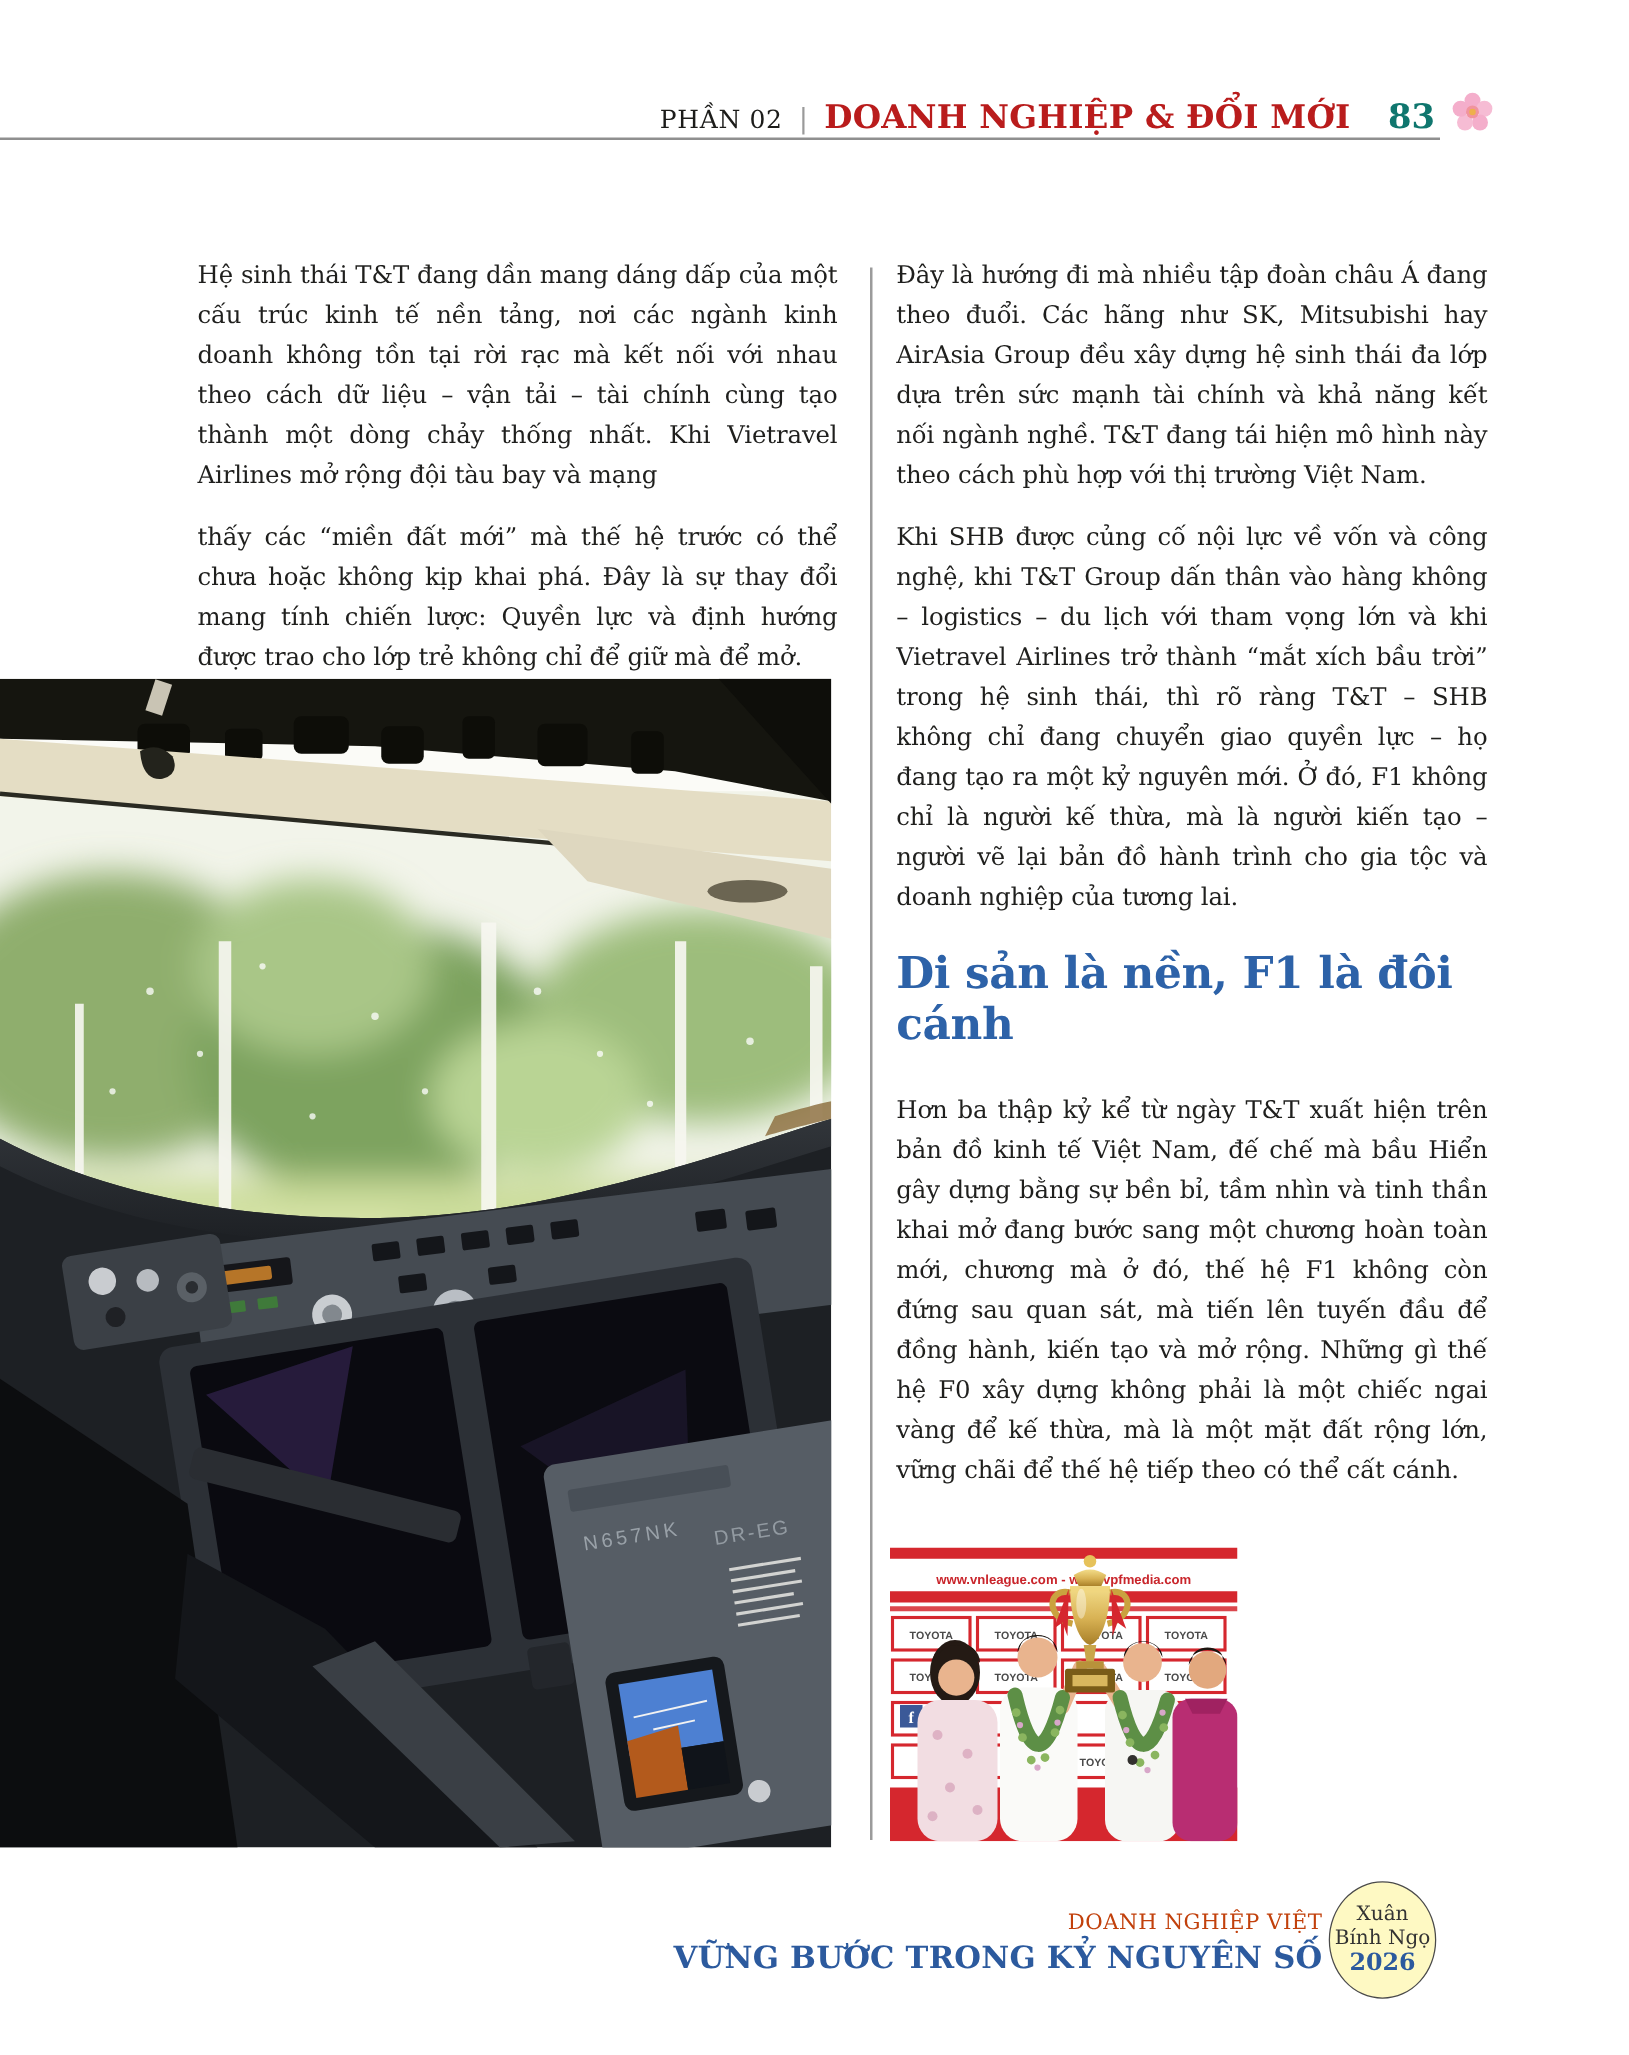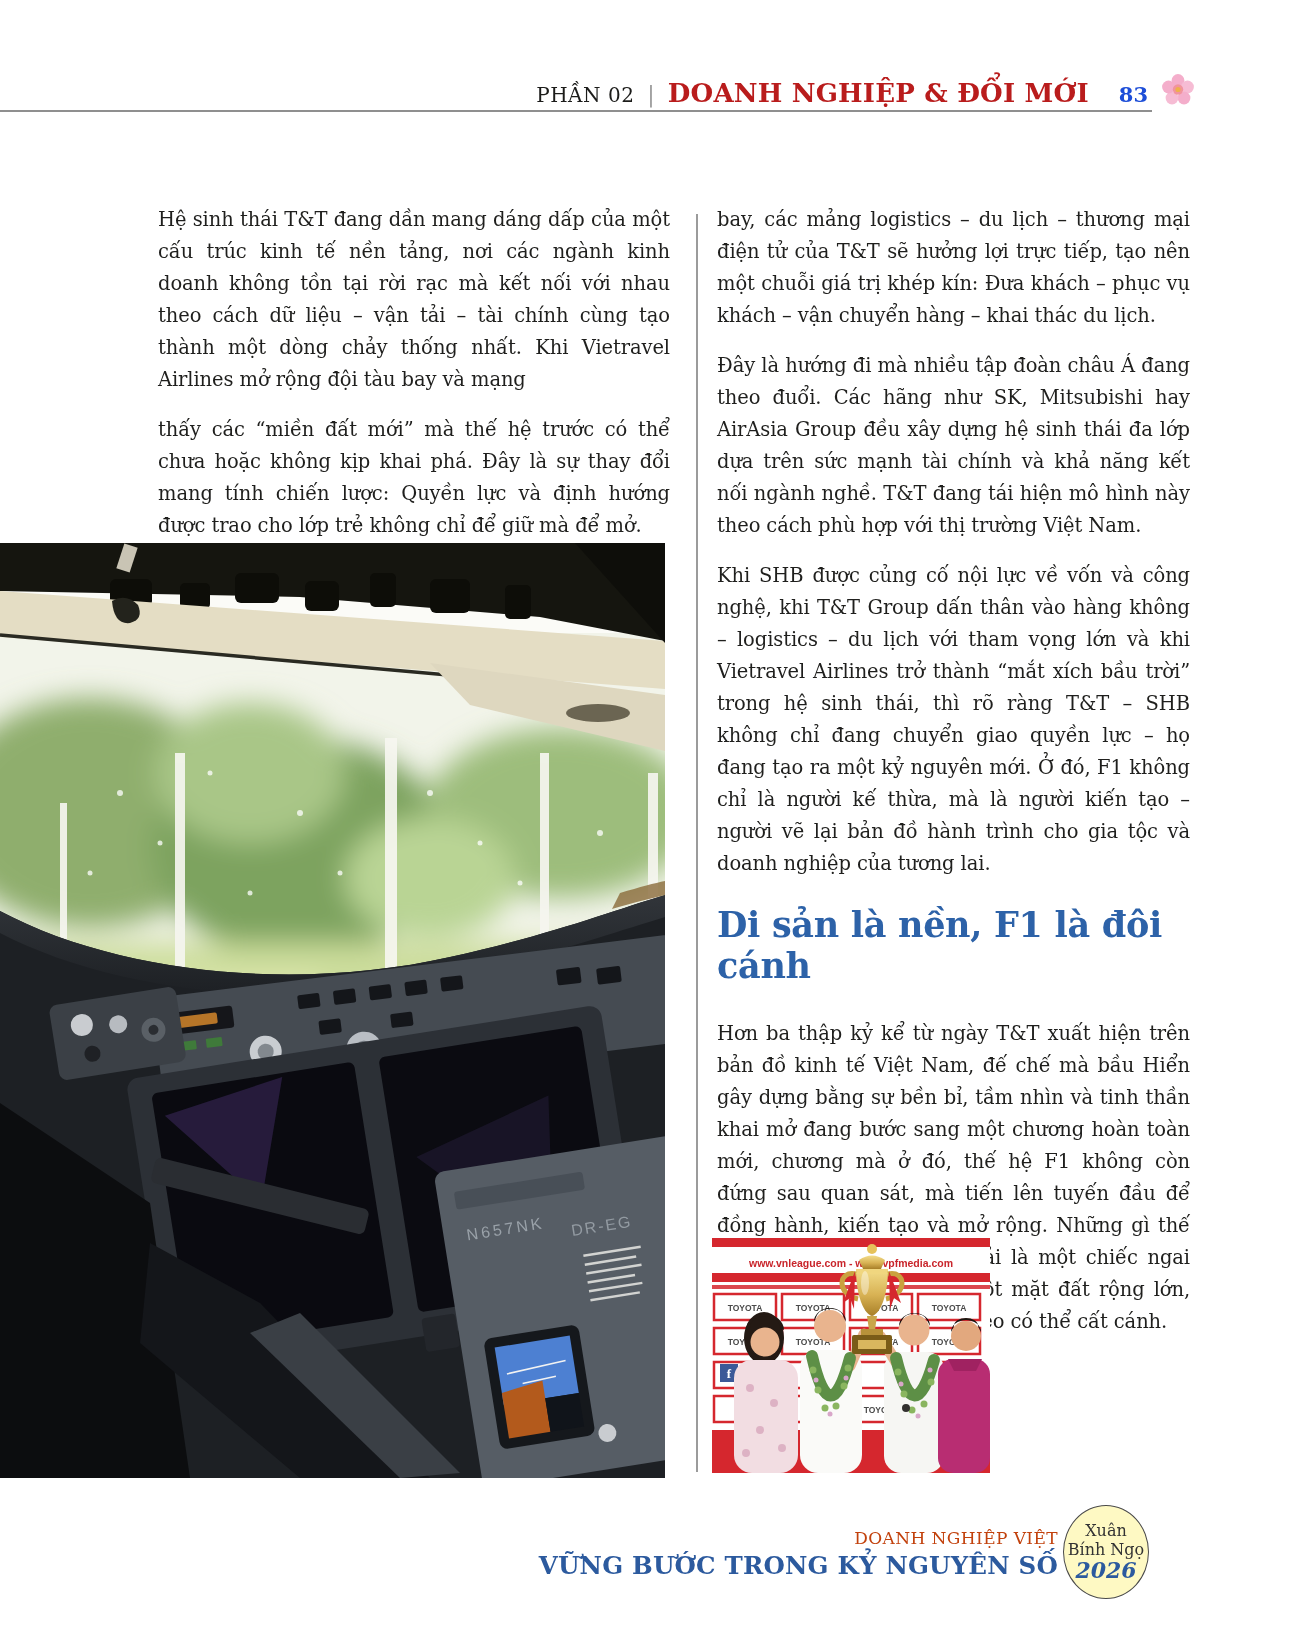--- a/index.html
+++ b/index.html
@@ -5,21 +5,21 @@
   * { margin:0; padding:0; box-sizing:border-box; }
   html,body { background:#ffffff; }
   body { width:1303px; height:1644px; position:relative; font-family:"DejaVu Serif", serif; color:#1f1f1d; }
   .page { position:absolute; inset:0; background:#fff; overflow:hidden; }
 
   
   .header-row { position:absolute; top:72px; left:0; width:1196px; text-align:right; white-space:nowrap; }
   .header-row .section { font-size:20px; color:#1c1c1a; letter-spacing:0.5px; }
   .header-row .sep { color:#9a9a9a; font-size:22px; padding:0 13px; font-weight:normal; }
   .header-row .chapter { font-size:26px; font-weight:bold; color:#b91c1c; letter-spacing:0.2px; }
-  .header-row .pagenum { font-size:21px; font-weight:bold; color:#1d4ed8; margin-left:30px;text-align:center; }
+  .header-row .pagenum { font-size:27px; font-weight:bold; color:#0f766e; margin-left:30px;text-align:center; }
   .header-row .flower { display:inline-block; vertical-align:-6px; margin-left:12px; }
   .header-rule { position:absolute; top:110px; left:0; width:1152px; height:2px; background:#8f8f8f; }
 
   
   .col-left  { position:absolute; left:158px; top:204px; width:512px; }
   .col-right { position:absolute; left:717px; top:204px; width:473px; }
   .col-divider { position:absolute; left:696px; top:214px; width:2px; height:1258px; background:#9b9b9b; }
   .body-par { font-size:19.5px; line-height:32px; text-align:justify; letter-spacing:-0.1px; margin-bottom:18px; }
   .section-heading { font-size:35px; font-weight:bold; color:#2d62a8; letter-spacing:-0.3px; margin:24px 0 32px; }
 
@@ -27,21 +27,21 @@
   .cockpit-photo { position:absolute; left:0; top:543px; width:665px; height:935px; }
   .trophy-photo  { position:absolute; left:712px; top:1238px; width:278px; height:235px; }
 
   
   .footer-text { position:absolute; top:1528px; left:360px; width:698px; text-align:right; }
   .footer-line1 { font-size:17px; color:#c2410c; letter-spacing:0.4px; margin-bottom:3px; }
   .footer-line2 { font-size:24.5px; font-weight:bold; color:#2c5a9e; letter-spacing:0.2px; }
   .seal { position:absolute; left:1063px; top:1505px; width:86px; height:94px; border:1.7px solid #4a4a4a;
           border-radius:50%; background:#fef9c3; text-align:center; padding-top:15px; }
   .seal .s-line { font-size:16px; color:#333; line-height:19px; }
-  .seal .s-year { font-size:22px; font-weight:bold; color:#2c5a9e; line-height:23px;font-style:italic; }
+  .seal .s-year { font-size:19px; font-weight:bold; color:#2c5a9e; line-height:23px; }
 
   svg text { user-select:none; }
 </style>
 </head>
 <body>
 
 <div class="page">
 
   <div class="header-row">
     <span class="section">PHẦN 02</span><span class="sep">|</span><span class="chapter">DOANH NGHIỆP &amp; ĐỔI MỚI</span><span class="pagenum">83</span><span class="flower"><svg width="36" height="36" viewBox="0 0 36 36">
@@ -59,21 +59,20 @@
   <div class="header-rule"></div>
 
   <div class="col-left">
     <p class="body-par">Hệ sinh thái T&amp;T đang dần mang dáng dấp của một cấu trúc kinh tế nền tảng, nơi các ngành kinh doanh không tồn tại rời rạc mà kết nối với nhau theo cách dữ liệu – vận tải – tài chính cùng tạo thành một dòng chảy thống nhất. Khi Vietravel Airlines mở rộng đội tàu bay và mạng</p>
     <p class="body-par">thấy các “miền đất mới” mà thế hệ trước có thể chưa hoặc không kịp khai phá. Đây là sự thay đổi mang tính chiến lược: Quyền lực và định hướng được trao cho lớp trẻ không chỉ để giữ mà để mở.</p>
   </div>
 
   <div class="col-divider"></div>
 
   <div class="col-right">
-    <p class="body-par">bay, các mảng logistics – du lịch – thương mại điện tử của T&amp;T sẽ hưởng lợi trực tiếp, tạo nên một chuỗi giá trị khép kín: Đưa khách – phục vụ khách – vận chuyển hàng – khai thác du lịch.</p>
     <p class="body-par">Đây là hướng đi mà nhiều tập đoàn châu Á đang theo đuổi. Các hãng như SK, Mitsubishi hay AirAsia Group đều xây dựng hệ sinh thái đa lớp dựa trên sức mạnh tài chính và khả năng kết nối ngành nghề. T&amp;T đang tái hiện mô hình này theo cách phù hợp với thị trường Việt Nam.</p>
     <p class="body-par">Khi SHB được củng cố nội lực về vốn và công nghệ, khi T&amp;T Group dấn thân vào hàng không – logistics – du lịch với tham vọng lớn và khi Vietravel Airlines trở thành “mắt xích bầu trời” trong hệ sinh thái, thì rõ ràng T&amp;T – SHB không chỉ đang chuyển giao quyền lực – họ đang tạo ra một kỷ nguyên mới. Ở đó, F1 không chỉ là người kế thừa, mà là người kiến tạo – người vẽ lại bản đồ hành trình cho gia tộc và doanh nghiệp của tương lai.</p>
     <h2 class="section-heading">Di sản là nền, F1 là đôi cánh</h2>
     <p class="body-par">Hơn ba thập kỷ kể từ ngày T&amp;T xuất hiện trên bản đồ kinh tế Việt Nam, đế chế mà bầu Hiển gây dựng bằng sự bền bỉ, tầm nhìn và tinh thần khai mở đang bước sang một chương hoàn toàn mới, chương mà ở đó, thế hệ F1 không còn đứng sau quan sát, mà tiến lên tuyến đầu để đồng hành, kiến tạo và mở rộng. Những gì thế hệ F0 xây dựng không phải là một chiếc ngai vàng để kế thừa, mà là một mặt đất rộng lớn, vững chãi để thế hệ tiếp theo có thể cất cánh.</p>
   </div>
 
   <div class="cockpit-photo">
     <svg width="665" height="935" viewBox="0 0 665 935">
       <defs>
         <filter id="b14" x="-30%" y="-30%" width="160%" height="160%">

